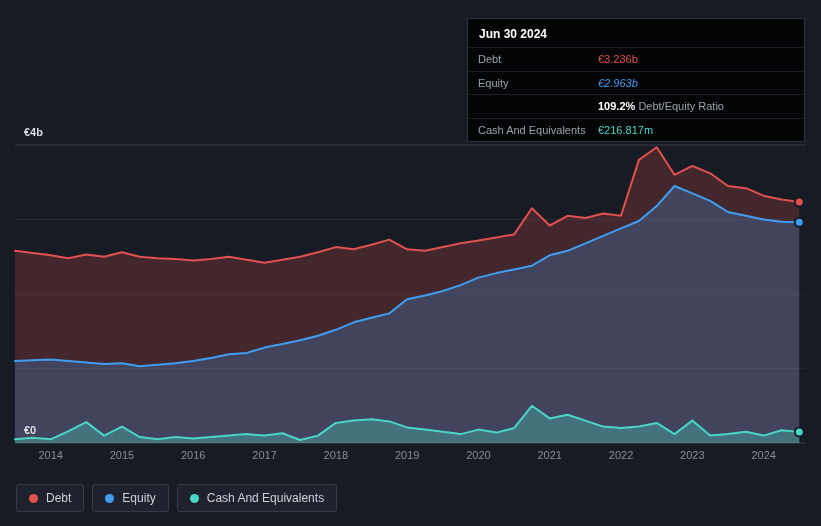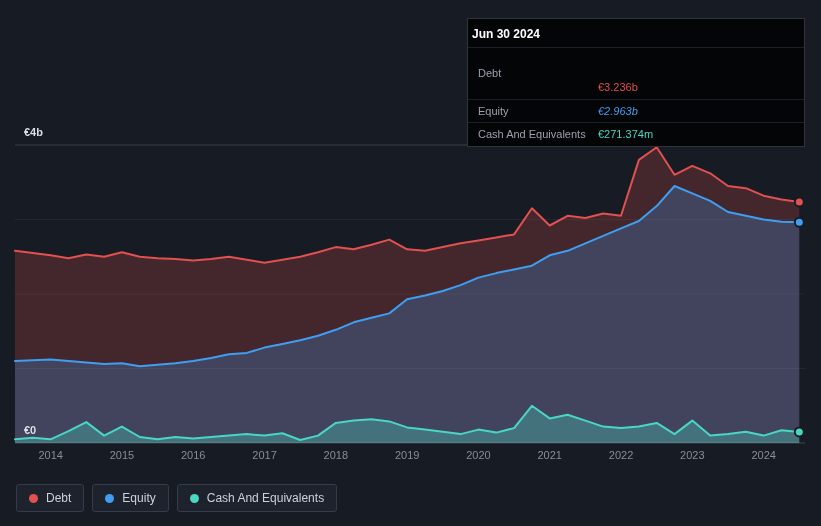--- a/index.html
+++ b/index.html
@@ -8,25 +8,25 @@
     background:var(--background,#171b24);
     font-family:"Liberation Sans",sans-serif;
   }
   .page svg{position:absolute;left:0;top:0;font-family:"Liberation Sans",sans-serif;}
 
   
   .tooltip{
     position:absolute;top:18px;right:16px;width:338px;
     background:#040507;border:1px solid #2e333c;box-sizing:border-box;z-index:5;
   }
-  .tt-title{padding:8px 10px 6px 4px;color:#ffffff;font-weight:bold;font-size:12px;}
+  .tt-title{padding:8px 10px 6px 11px;color:#ffffff;font-weight:bold;font-size:12px;}
   .tt-row{display:flex;align-items:center;border-top:1px solid #1c2026;padding:3px 10px;font-size:11px;line-height:1.5;}
   .tt-label{width:120px;flex-shrink:0;color:#9aa0ac;}
   .tt-value{color:#e8eaee;}
-  .c-debt{color:var(--debt);margin-top:28px;}
+  .c-debt{color:var(--debt);}
   .c-equity{color:var(--equity);font-style:italic;}
   .c-cash{color:var(--cash);}
   .tt-ratio-strong{color:#ffffff;font-weight:bold;}
   .tt-muted{color:#9aa0ac;}
 
   
   .legend{position:absolute;left:16px;bottom:14px;display:flex;gap:8px;z-index:5;}
   .legend-item{
     display:flex;align-items:center;gap:8px;padding:6px 12px;
     border:1px solid #353b49;border-radius:3px;background:#1d222d;
@@ -76,22 +76,29 @@
     <div class="tt-title">Jun 30 2024</div>
     <div class="tt-row">
       <span class="tt-label">Debt</span>
       <span class="tt-value c-debt">€3.236b</span>
     </div>
     <div class="tt-row">
       <span class="tt-label">Equity</span>
       <span class="tt-value c-equity">€2.963b</span>
     </div>
     <div class="tt-row">
+      <span class="tt-label"></span>
+      <span class="tt-value">
+        <span class="tt-ratio-strong">109.2%</span>
+        <span class="tt-muted">Debt/Equity Ratio</span>
+      </span>
+    </div>
+    <div class="tt-row">
       <span class="tt-label">Cash And Equivalents</span>
-      <span class="tt-value c-cash">€271.374m</span>
+      <span class="tt-value c-cash">€216.817m</span>
     </div>
   </div>
 
   <div class="legend">
     <div class="legend-item">
       <span class="dot dot-debt"></span>
       <span>Debt</span>
     </div>
     <div class="legend-item">
       <span class="dot dot-equity"></span>

